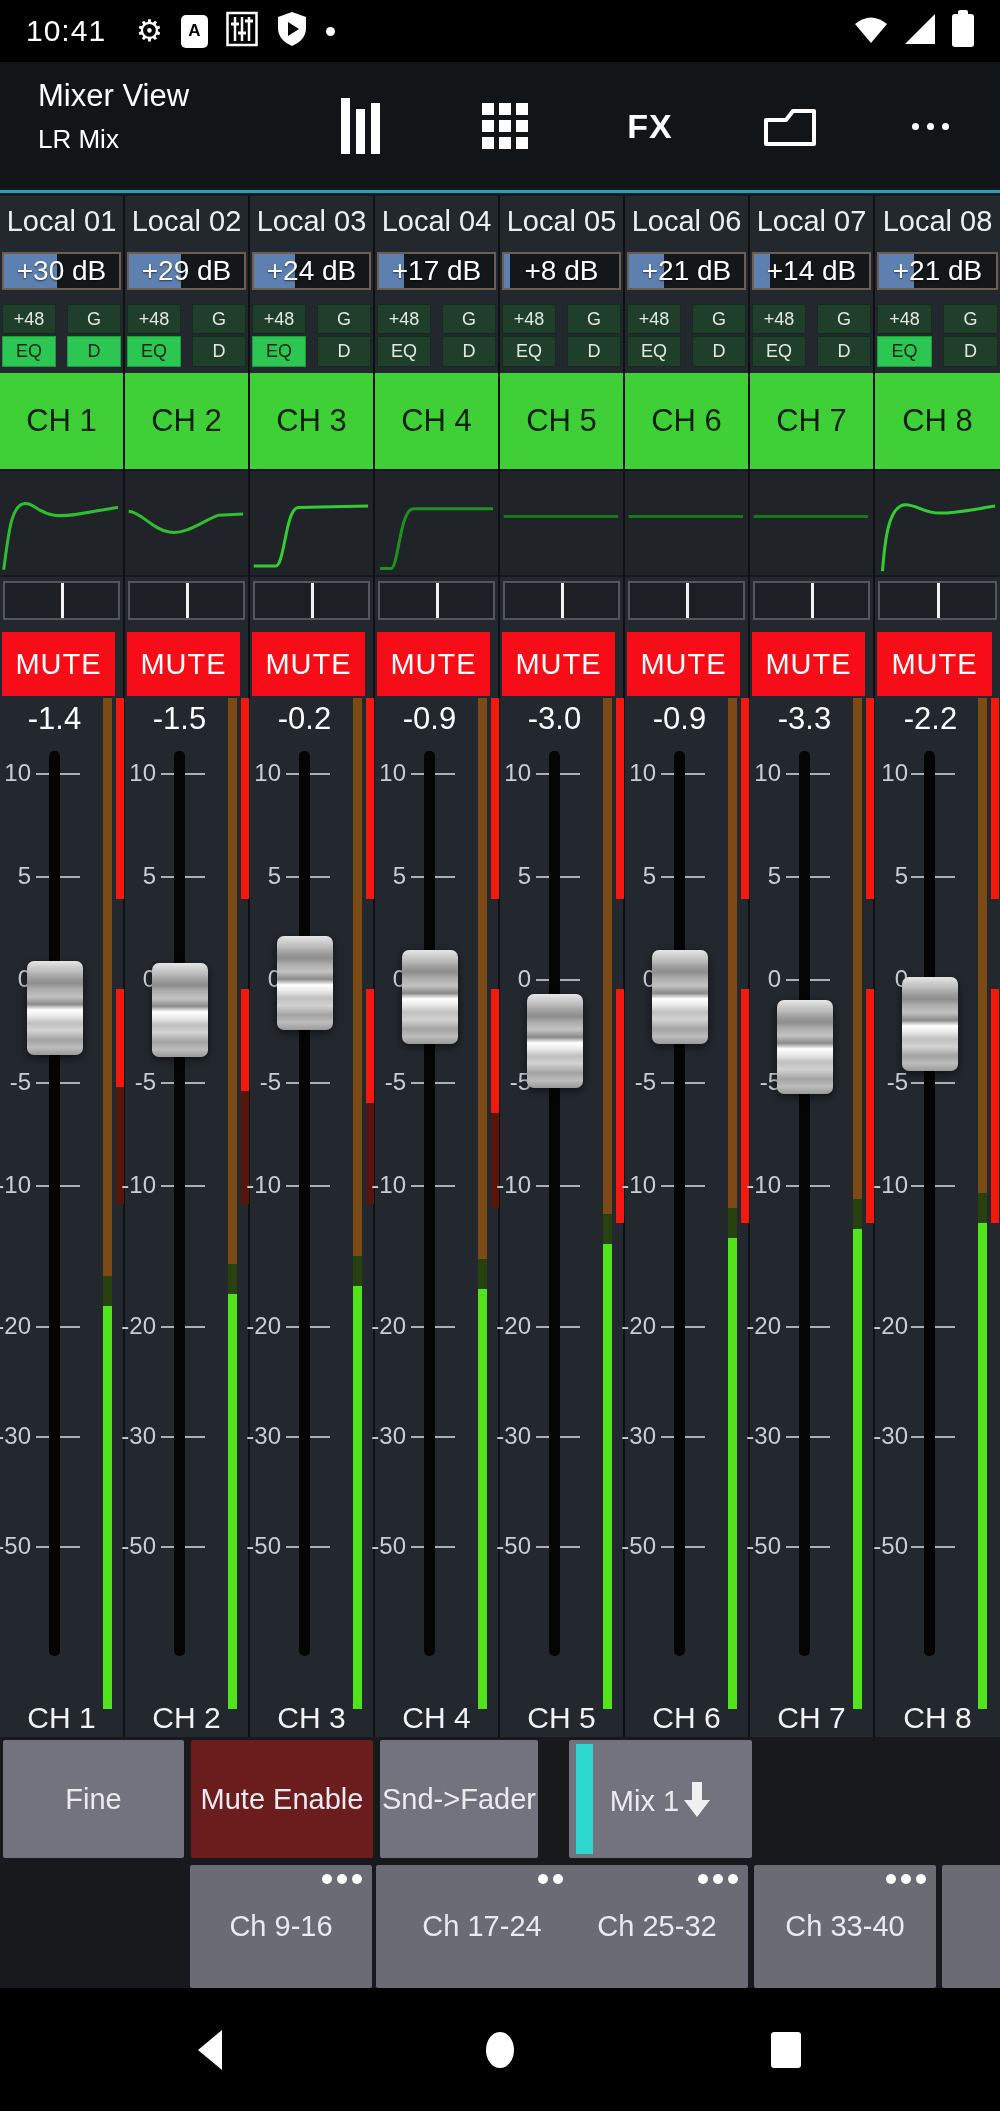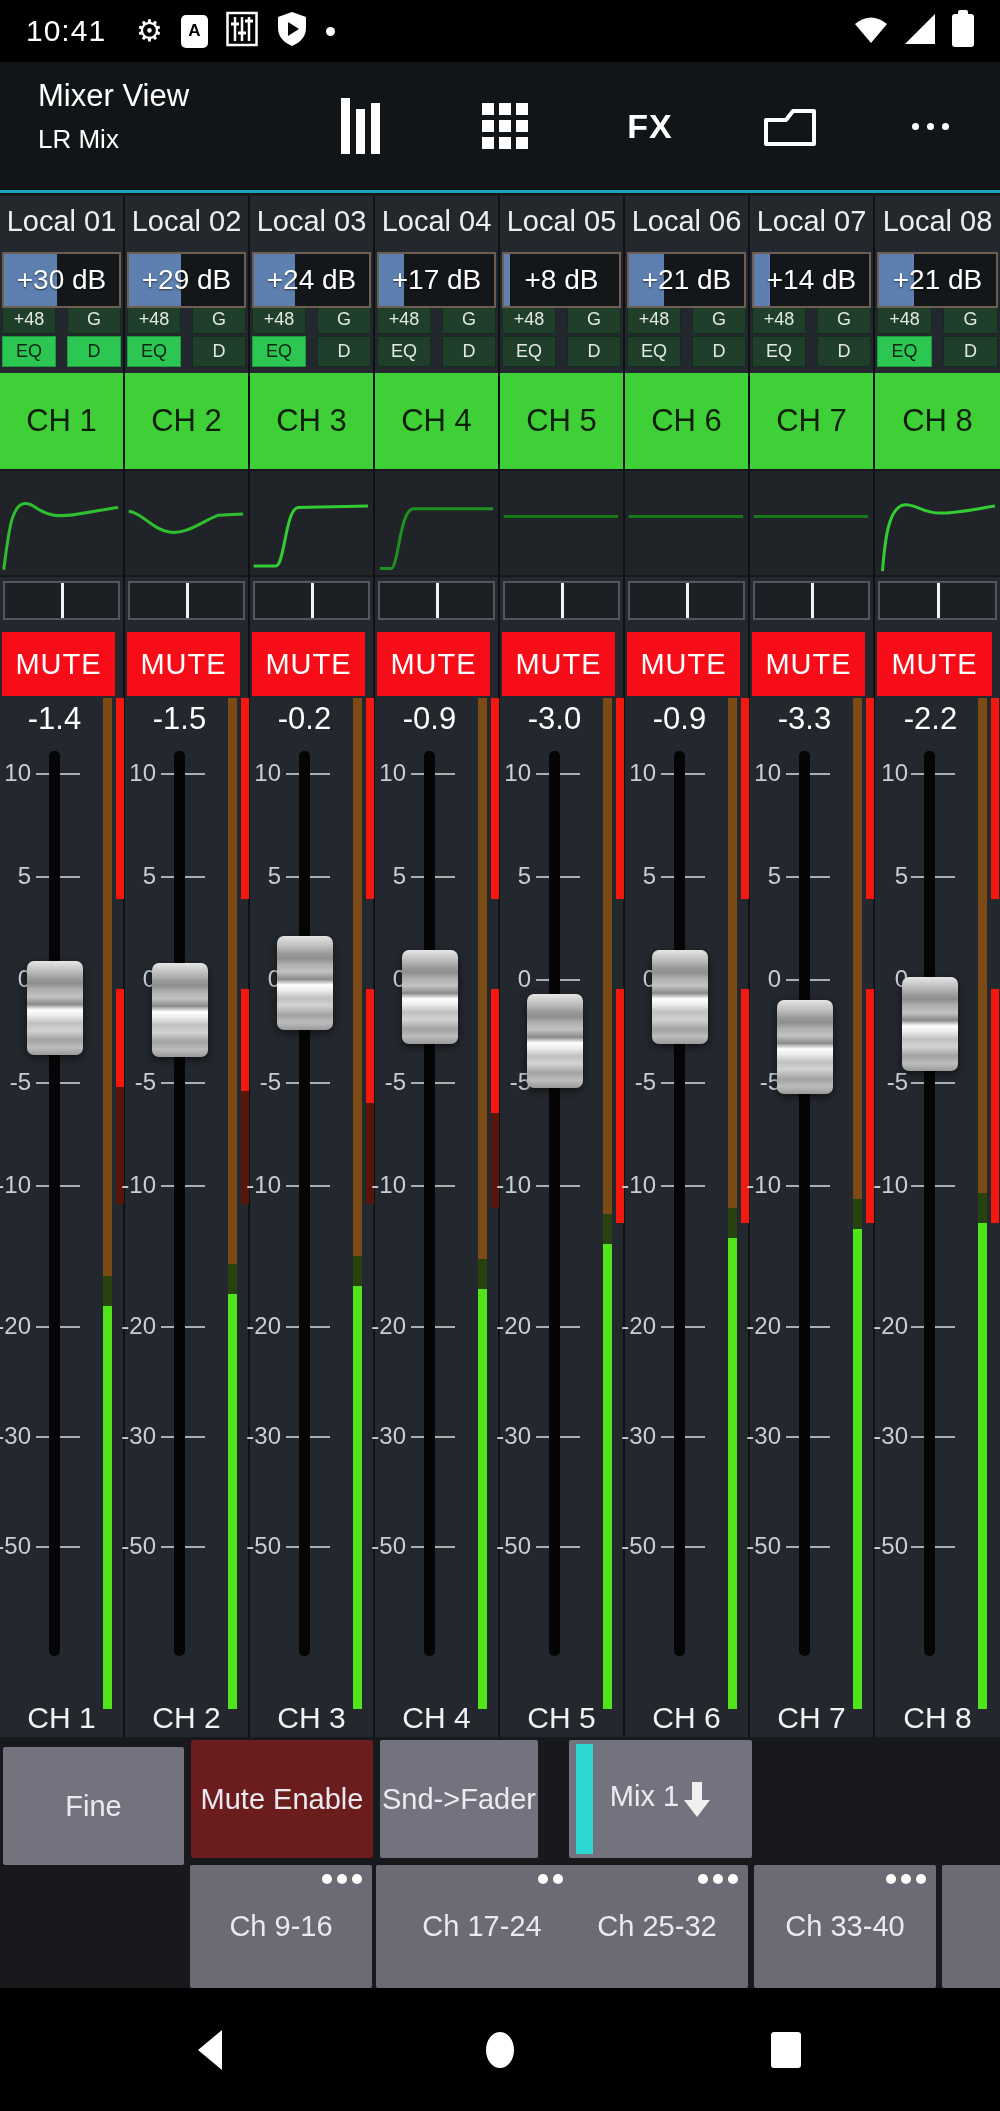--- a/index.html
+++ b/index.html
@@ -29,21 +29,21 @@
   .ah-dots span{width:7px;height:7px;border-radius:50%;background:#fff;display:block;}
 
   
   .strips{position:absolute;top:196px;left:0;width:1000px;height:1542px;display:flex;}
   .strip{position:relative;width:125px;height:1542px;background:#23282e;
     border-right:2px solid #0e1013;color:#fff;}
   .strip:last-child{border-right:none;}
   .chname{height:50px;line-height:50px;font-size:29px;text-align:center;white-space:nowrap;
     overflow:hidden;background:#23282d;color:#eceff1;}
   .gainwrap{height:57px;padding:6px 2px 5px 2px;}
-  .gainbox{position:relative;height:56px;border:2px solid #6e5e52;background:#14171a;overflow:hidden;}
+  .gainbox{position:relative;height:38px;border:2px solid #6e5e52;background:#14171a;overflow:hidden;}
   .gainfill{position:absolute;left:0;top:0;bottom:0;background:#5d80b0;}
   .gainlabel{position:absolute;left:0;right:0;top:0;bottom:0;display:flex;align-items:center;
     justify-content:center;font-size:28px;color:#fff;text-shadow:0 1px 2px rgba(0,0,0,.6);}
   .btnrow{height:32px;display:flex;gap:11px;padding:1px 2px;}
   .btnrow.eqrow{height:33px;}
   .sbtn{flex:1;background:#1f3f2a;border:1px solid #152b1d;color:#e2e8e2;font-size:18px;
     display:flex;align-items:center;justify-content:center;}
   .sbtn.active{background:#2cc653;color:#0c2413;border-color:#1d9a3e;}
   .chblock{height:96px;margin-top:5px;background:#3fcf36;color:#0d1f08;font-size:31px;
     display:flex;align-items:center;justify-content:center;}
@@ -69,21 +69,21 @@
   .meterL,.meterR{position:absolute;top:502px;height:1011px;}
   .meterL{left:103px;width:9px;}
   .meterR{left:116px;width:8px;}
 
   
   .toolbar{position:absolute;top:1737px;left:0;width:1000px;height:128px;background:#17191d;}
   .tbtn{position:absolute;top:3px;height:118px;background:#73737f;color:#eceaf0;font-size:29px;
     display:flex;align-items:center;justify-content:center;border-radius:2px;}
   .tbtn.red{background:#6b1c1c;}
   .tbtn .tealbar{position:absolute;left:7px;top:4px;bottom:4px;width:17px;background:#2ed8d0;}
-  .tbtn .mixlabel{display:flex;align-items:flex-start;gap:4px;}
+  .tbtn .mixlabel{display:flex;align-items:flex-end;gap:4px;}
 
   
   .tabsrow{position:absolute;top:1865px;left:0;width:1000px;height:123px;background:#17191d;}
   .tab{position:absolute;top:0;height:123px;width:182px;background:#6b6b76;color:#e9e9ee;
     font-size:29px;display:flex;align-items:center;justify-content:center;border-radius:2px;}
   .tab.selected{background:#1d2125;border:3px solid #28d428;color:#fff;}
   .tabdots{position:absolute;top:9px;right:10px;display:flex;gap:5px;}
   .tabdots span{width:10px;height:10px;border-radius:50%;background:#fff;display:block;}
 
   
@@ -733,21 +733,21 @@
       <div class="track"></div>
       <div class="cap" style="top: 236px;"></div>
     </div>
     <div class="bottomlabel">CH 8</div>
     <div class="meterL" style="background: linear-gradient(rgb(124, 74, 20) 0px, rgb(124, 74, 20) 495px, rgb(39, 66, 15) 495px, rgb(39, 66, 15) 525px, rgb(82, 228, 26) 525px, rgb(82, 228, 26) 1011px);"></div>
     <div class="meterR" style="background: linear-gradient(rgb(245, 24, 14) 0px, rgb(245, 24, 14) 201px, transparent 201px, transparent 291px, rgb(245, 24, 14) 291px, rgb(245, 24, 14) 525px, transparent 525px);"></div>
   </div>
 </div>
 
   <div class="toolbar">
-      <div class="tbtn" style="left: 3px; width: 181px; margin-top: 7px;">Fine</div>
+      <div class="tbtn" style="left: 3px; width: 181px;">Fine</div>
       <div class="tbtn red" style="left: 191px; width: 182px;">Mute Enable</div>
       <div class="tbtn" style="left: 380px; width: 158px;">Snd-&gt;Fader</div>
       <div class="tbtn" style="left: 569px; width: 183px;">
         <div class="tealbar"></div>
         <span class="mixlabel">
           <span>Mix 1</span>
           <svg width="28" height="38" viewBox="0 0 28 38">
             <path d="M9,2 L19,2 L19,20 L27,20 L14,37 L1,20 L9,20 Z" fill="#f0f0f0"></path>
           </svg>
         </span>

